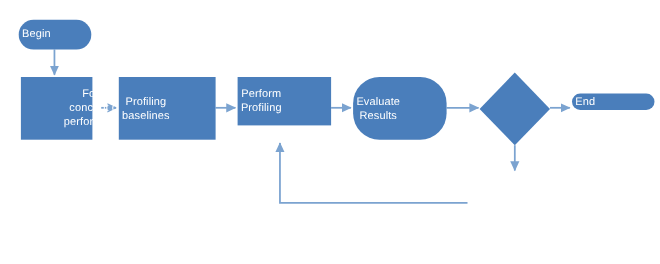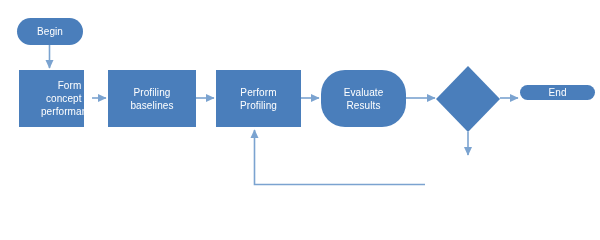--- a/index.html
+++ b/index.html
@@ -22,21 +22,20 @@
     left: 0;
     top: 0;
     width: 600px;
     height: 219px;
   }
   .node {
     position: absolute;
     box-sizing: border-box;
     display: flex;
     align-items: center;
-    justify-content: center;
     text-align: center;
     color: #ffffff;
     font-size: 10px;
     line-height: 13px;
     letter-spacing: 0.1px;
     z-index: 3;
   }
   .node-process {
     background: #4a7ebb;
   }
@@ -93,21 +92,21 @@
     <span class="node-label">Form
 concept of
 performance</span>
   </div>
 
   <div class="node node-process" style="left:108px; top:70px; width:88px; height:57px;">
     <span class="node-label">Profiling
 baselines</span>
   </div>
 
-  <div class="node node-process" style="left:216px; top:70px; width:85px; height:57px;">
+  <div class="node node-process" style="left:216px; top:70px; width:85px; height:44px;">
     <span class="node-label">Perform
 Profiling</span>
   </div>
 
   <div class="node node-process" style="left:321px; top:70px; width:85px; height:57px;border-radius:24px;">
     <span class="node-label">Evaluate
 Results</span>
   </div>
 
 

